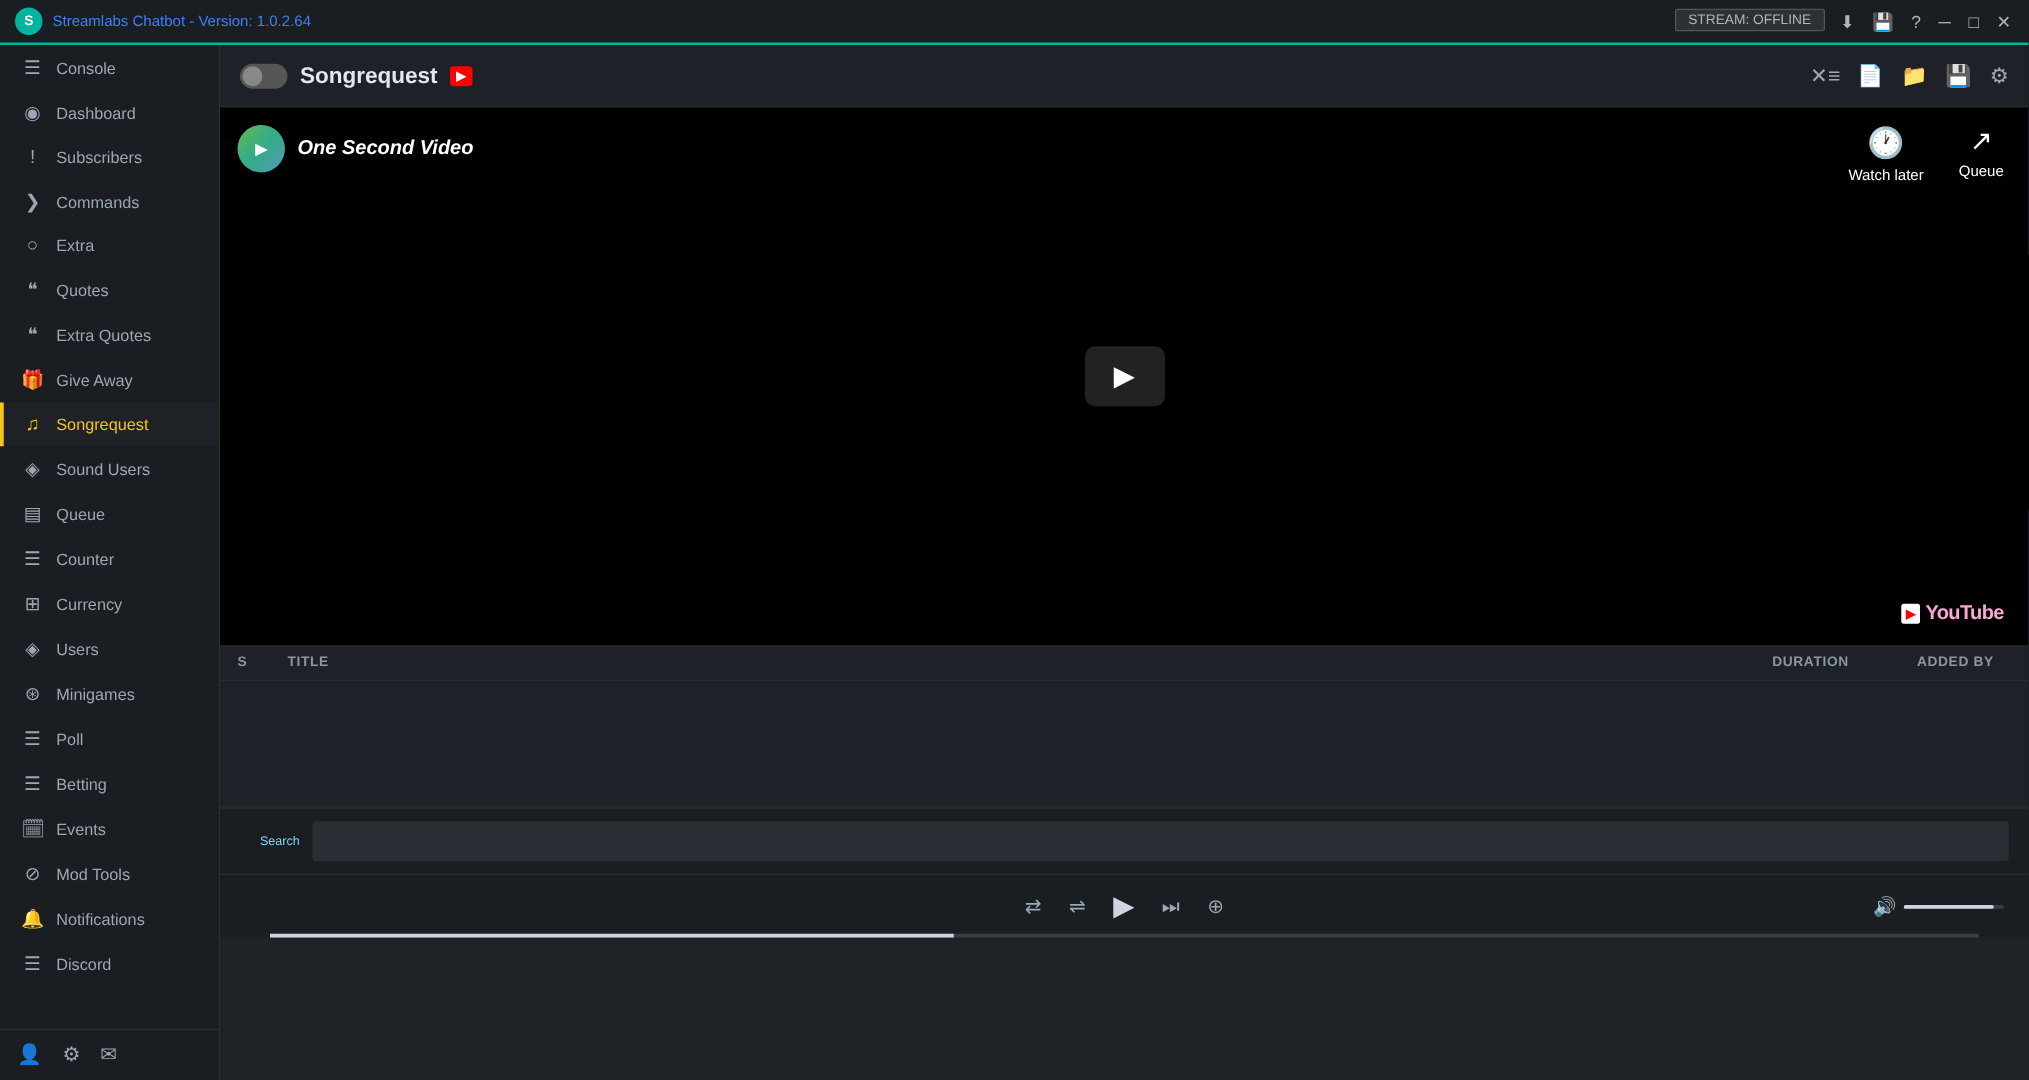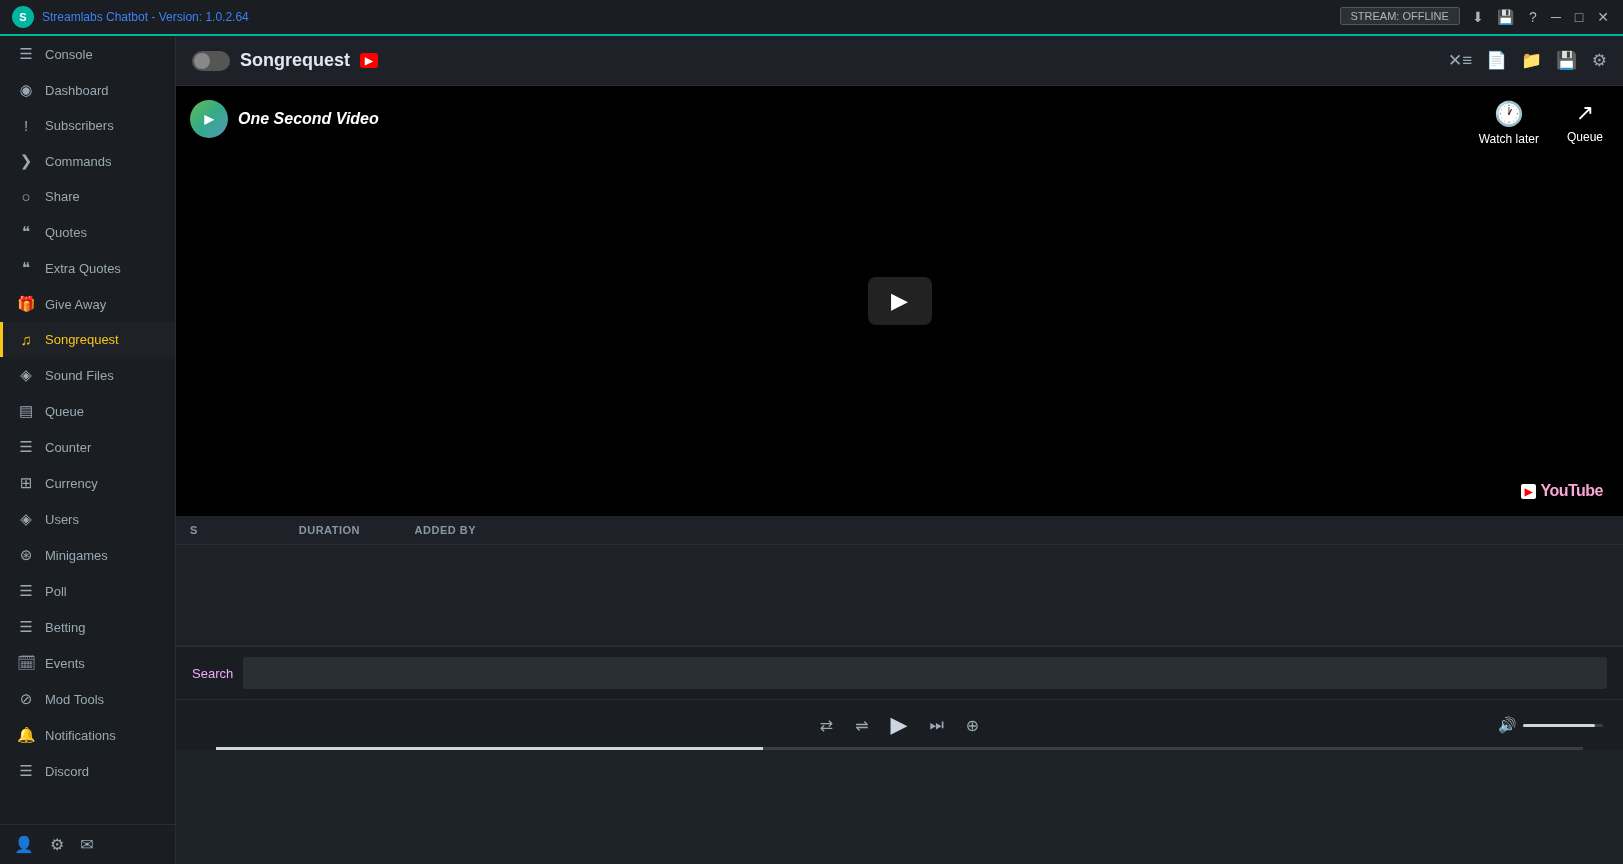--- a/index.html
+++ b/index.html
@@ -295,23 +295,24 @@
     .search-bar {
       background: #1a1d21;
       padding: 10px 16px;
       display: flex;
       align-items: center;
       gap: 10px;
       border-top: 1px solid #2a2e33;
       flex-shrink: 0;
     }
     .search-label {
-      color: #f0abfc;
-      font-size: 13px;
+      color: #7dd3fc;
+      font-size: 10px;
       white-space: nowrap;
+      margin-left: 16px;
     }
     .search-input-bar {
       flex: 1;
       background: #2a2e35;
       border: none;
       color: #cdd6e0;
       font-size: 13px;
       padding: 6px 10px;
       border-radius: 3px;
       outline: none;
@@ -414,41 +415,41 @@
         <div class="sidebar-item">
     <span class="icon">!</span>
     <span>Subscribers</span>
   </div>
         <div class="sidebar-item">
     <span class="icon">❯</span>
     <span>Commands</span>
   </div>
         <div class="sidebar-item">
     <span class="icon">○</span>
-    <span>Share</span>
+    <span>Extra</span>
   </div>
         <div class="sidebar-item">
     <span class="icon">❝</span>
     <span>Quotes</span>
   </div>
         <div class="sidebar-item">
     <span class="icon">❝</span>
     <span>Extra Quotes</span>
   </div>
         <div class="sidebar-item">
     <span class="icon">🎁</span>
     <span>Give Away</span>
   </div>
         <div class="sidebar-item active">
     <span class="icon">♫</span>
     <span>Songrequest</span>
   </div>
         <div class="sidebar-item">
     <span class="icon">◈</span>
-    <span>Sound Files</span>
+    <span>Sound Users</span>
   </div>
         <div class="sidebar-item">
     <span class="icon">▤</span>
     <span>Queue</span>
   </div>
         <div class="sidebar-item">
     <span class="icon">☰</span>
     <span>Counter</span>
   </div>
         <div class="sidebar-item">
@@ -532,20 +533,21 @@
       <div class="play-btn-big"></div>
       <div class="yt-logo-watermark">
         <span class="yt-logo-icon">▶</span>
         <span class="yt-logo-text">YouTube</span>
       </div>
     </div>
 
     <div class="queue-table">
       <div class="queue-header">
         <div class="col-s">S</div>
+        <div class="col-title">TITLE</div>
         <div class="col-duration">DURATION</div>
         <div class="col-addedby">ADDED BY</div>
       </div>
       <div class="queue-body"></div>
     </div>
 
     <div class="search-bar">
       <span class="search-label">Search</span>
       <input class="search-input-bar" type="text" style="">
     </div>

